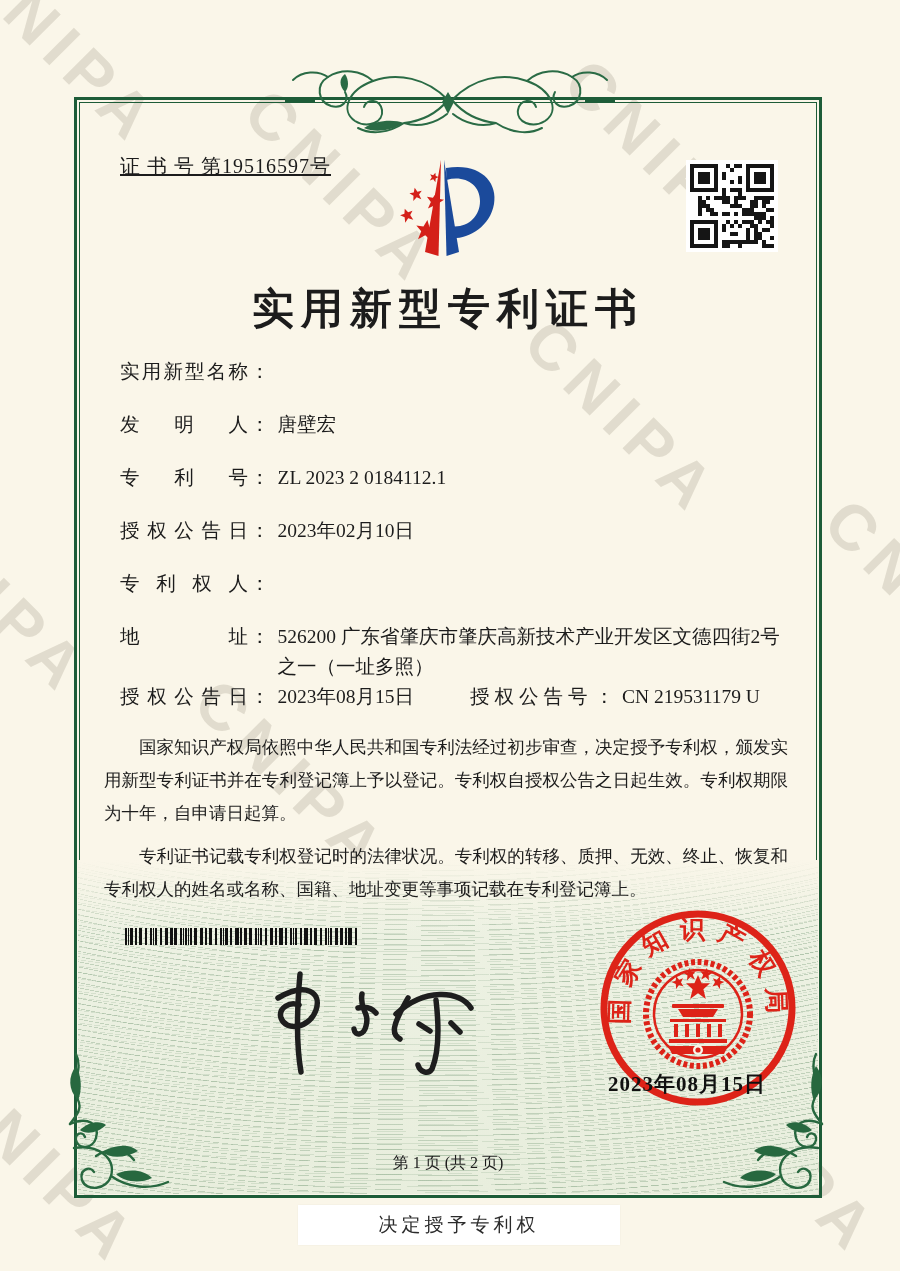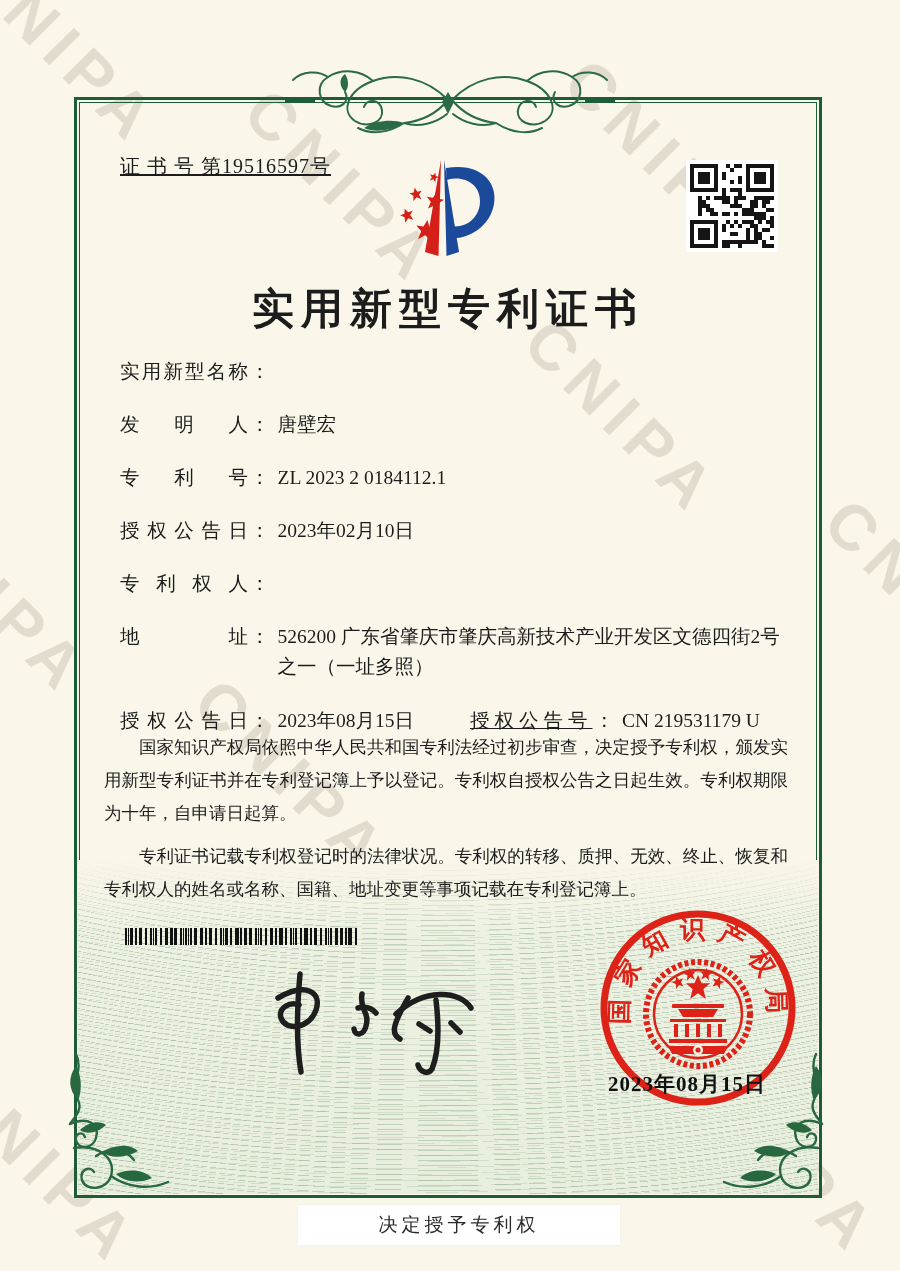--- a/index.html
+++ b/index.html
@@ -40,24 +40,24 @@
   .title{
     position:absolute;left:74px;right:78px;top:281px;text-align:center;
     font-size:42px;font-weight:bold;letter-spacing:7px;
   }
   
   .fields{position:absolute;left:120px;top:357px;width:670px;font-size:19.5px;}
   .row{display:flex;align-items:flex-start;line-height:30px;margin-bottom:23px;}
   .row .lab{display:inline-block;width:128px;text-align:justify;text-align-last:justify;flex:none;}
   .row .colon{flex:none;margin:0 8px 0 2px;}
   .row .val{display:inline-block;}
-  .row.addr{margin-bottom:24px;justify-content:center;}
+  .row.addr{margin-bottom:0;justify-content:center;}
   .row.addr .val{width:516px;}
   .pair2{display:flex;margin-left:56px;}
-  .pair2 .lab2{letter-spacing:5px;text-decoration:underline;}
+  .pair2 .lab2{letter-spacing:5px;}
   
   .paras{position:absolute;left:104px;right:112px;top:731px;font-size:17.5px;line-height:33px;text-align:justify;}
   .paras p{margin:0 0 10px 0;text-indent:2em;}
   
   .barcode{
     position:absolute;left:125px;top:928px;width:232px;height:17px;
     background:
       repeating-linear-gradient(90deg,#111 0 2px,rgba(0,0,0,0) 2px 5px),
       repeating-linear-gradient(90deg,#111 0 1px,rgba(0,0,0,0) 1px 7px),
       repeating-linear-gradient(90deg,rgba(0,0,0,0) 0 3px,#111 3px 4px,rgba(0,0,0,0) 4px 11px);
@@ -471,16 +471,17 @@
       <rect x="9" y="10" width="4" height="13"></rect>
       <rect x="20" y="10" width="4" height="13"></rect>
       <rect x="-29" y="25" width="58" height="4"></rect>
       <path d="M-30,32 L30,32 L26,40 L-26,40 Z"></path>
       <circle cy="36" r="5" fill="#faf6e9"></circle>
       <circle cy="36" r="2.6"></circle>
     </g>
   </svg>
   <div class="seal-date">2023年08月15日</div>
 
+  <div class="page-no">第 1 页 (共 2 页)</div>
 
   <div class="cont-box">决定授予专利权</div>
 
 </div>
 
 </body></html>

